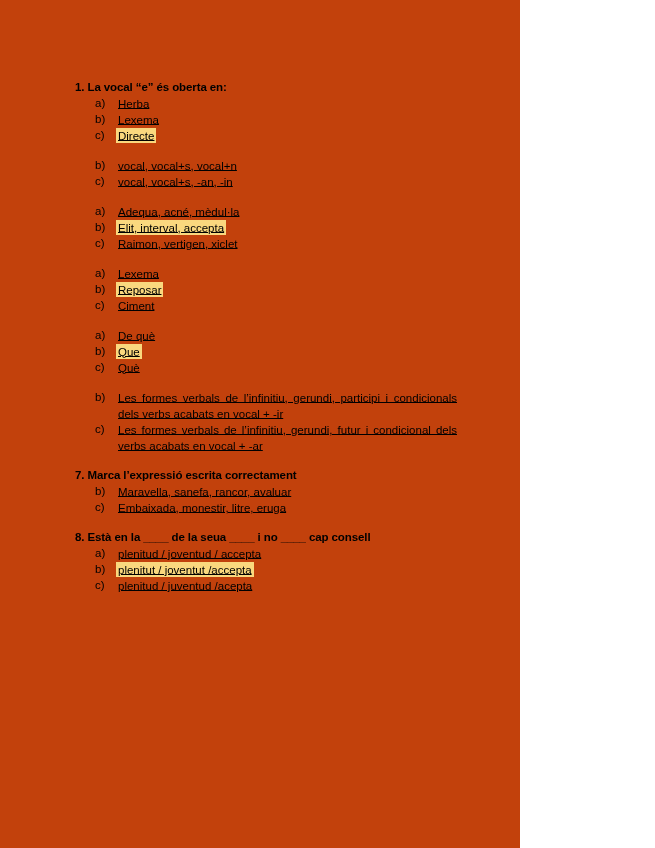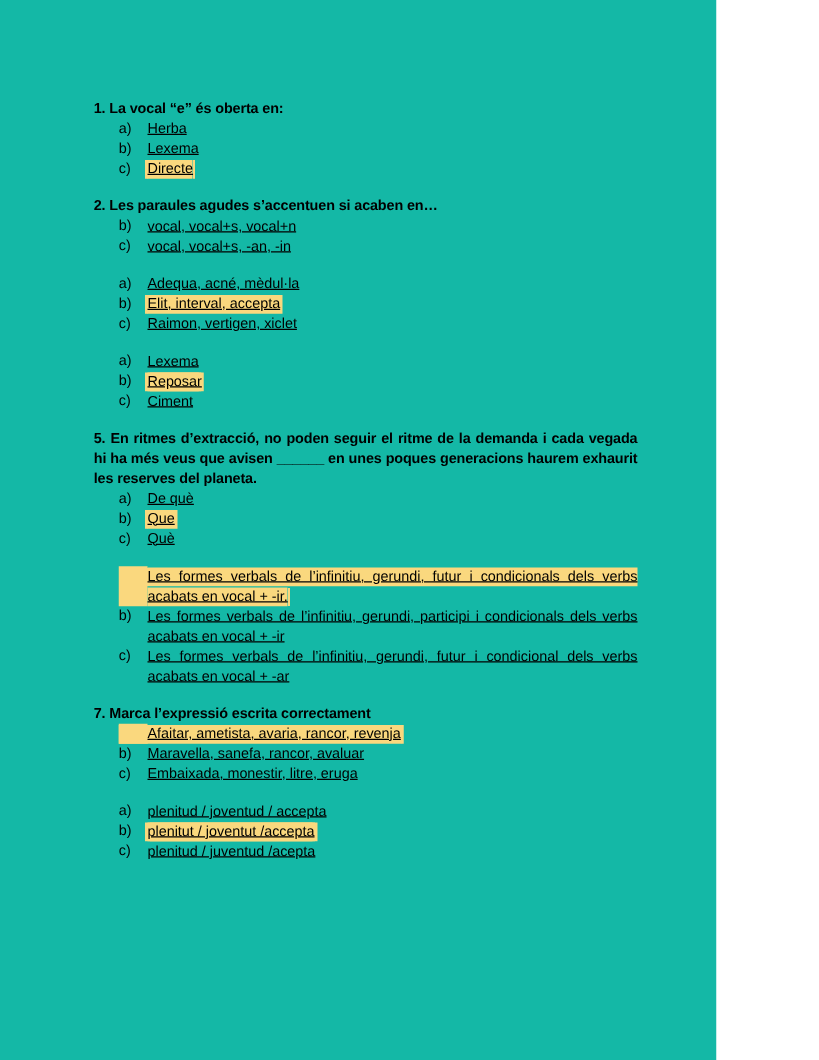--- a/index.html
+++ b/index.html
@@ -9,24 +9,24 @@
   }
   body {
     width: 655px;
     height: 848px;
     font-family: "Liberation Sans", "DejaVu Sans", sans-serif;
     color: #000000;
     overflow: hidden;
   }
   .page {
     box-sizing: border-box;
-    width: 573px;
+    width: 520px;
     height: 848px;
     padding: 79px 63px 0 75px;
-    background: #14b8a6;
+    background: #c2410c;
     overflow: hidden;
   }
   .question {
     margin: 0 0 14px 0;
   }
   .q-title {
     font-weight: bold;
     font-size: 11.5px;
     line-height: 16px;
     text-align: justify;
@@ -77,21 +77,20 @@
         <div class="opt">
           <span class="opt-marker">b)</span>
           <div class="opt-text"><span class="txt">Lexema</span></div>
         </div>
         <div class="opt text-hl">
           <span class="opt-marker">c)</span>
           <div class="opt-text"><span class="txt">Directe</span></div>
         </div>
       </div>
       <div class="question">
-        <div class="q-title">2. Les paraules agudes s’accentuen si acaben en…</div>
         <div class="opt">
           <span class="opt-marker">b)</span>
           <div class="opt-text"><span class="txt">vocal, vocal+s, vocal+n</span></div>
         </div>
         <div class="opt">
           <span class="opt-marker">c)</span>
           <div class="opt-text"><span class="txt">vocal, vocal+s, -an, -in</span></div>
         </div>
       </div>
       <div class="question">
@@ -116,64 +115,56 @@
         <div class="opt text-hl">
           <span class="opt-marker">b)</span>
           <div class="opt-text"><span class="txt">Reposar</span></div>
         </div>
         <div class="opt">
           <span class="opt-marker">c)</span>
           <div class="opt-text"><span class="txt">Ciment</span></div>
         </div>
       </div>
       <div class="question">
-        <div class="q-title">5. En ritmes d’extracció, no poden seguir el ritme de la demanda i cada vegada hi ha més veus que avisen ______ en unes poques generacions haurem exhaurit les reserves del planeta.</div>
         <div class="opt">
           <span class="opt-marker">a)</span>
           <div class="opt-text"><span class="txt">De què</span></div>
         </div>
         <div class="opt text-hl">
           <span class="opt-marker">b)</span>
           <div class="opt-text"><span class="txt">Que</span></div>
         </div>
         <div class="opt">
           <span class="opt-marker">c)</span>
           <div class="opt-text"><span class="txt">Què</span></div>
         </div>
       </div>
       <div class="question">
-        <div class="opt full">
-          <span class="opt-marker">a)</span>
-          <div class="opt-text"><span class="txt">Les formes verbals de l’infinitiu, gerundi, futur i condicionals dels verbs acabats en vocal + -ir.</span></div>
-        </div>
         <div class="opt">
           <span class="opt-marker">b)</span>
           <div class="opt-text"><span class="txt">Les formes verbals de l’infinitiu, gerundi, participi i condicionals dels verbs acabats en vocal + -ir</span></div>
         </div>
         <div class="opt">
           <span class="opt-marker">c)</span>
           <div class="opt-text"><span class="txt">Les formes verbals de l’infinitiu, gerundi, futur i condicional dels verbs acabats en vocal + -ar</span></div>
         </div>
       </div>
       <div class="question">
         <div class="q-title">7. Marca l’expressió escrita correctament</div>
-        <div class="opt full">
-          <span class="opt-marker">a)</span>
-          <div class="opt-text"><span class="txt">Afaitar, ametista, avaria, rancor, revenja</span></div>
-        </div>
         <div class="opt">
           <span class="opt-marker">b)</span>
           <div class="opt-text"><span class="txt">Maravella, sanefa, rancor, avaluar</span></div>
         </div>
         <div class="opt">
           <span class="opt-marker">c)</span>
           <div class="opt-text"><span class="txt">Embaixada, monestir, litre, eruga</span></div>
         </div>
       </div>
       <div class="question">
+        <div class="q-title">8. Està en la ____ de la seua ____ i no ____ cap consell</div>
         <div class="opt">
           <span class="opt-marker">a)</span>
           <div class="opt-text"><span class="txt">plenitud / joventud / accepta</span></div>
         </div>
         <div class="opt text-hl">
           <span class="opt-marker">b)</span>
           <div class="opt-text"><span class="txt">plenitut / joventut /accepta</span></div>
         </div>
         <div class="opt">
           <span class="opt-marker">c)</span>

